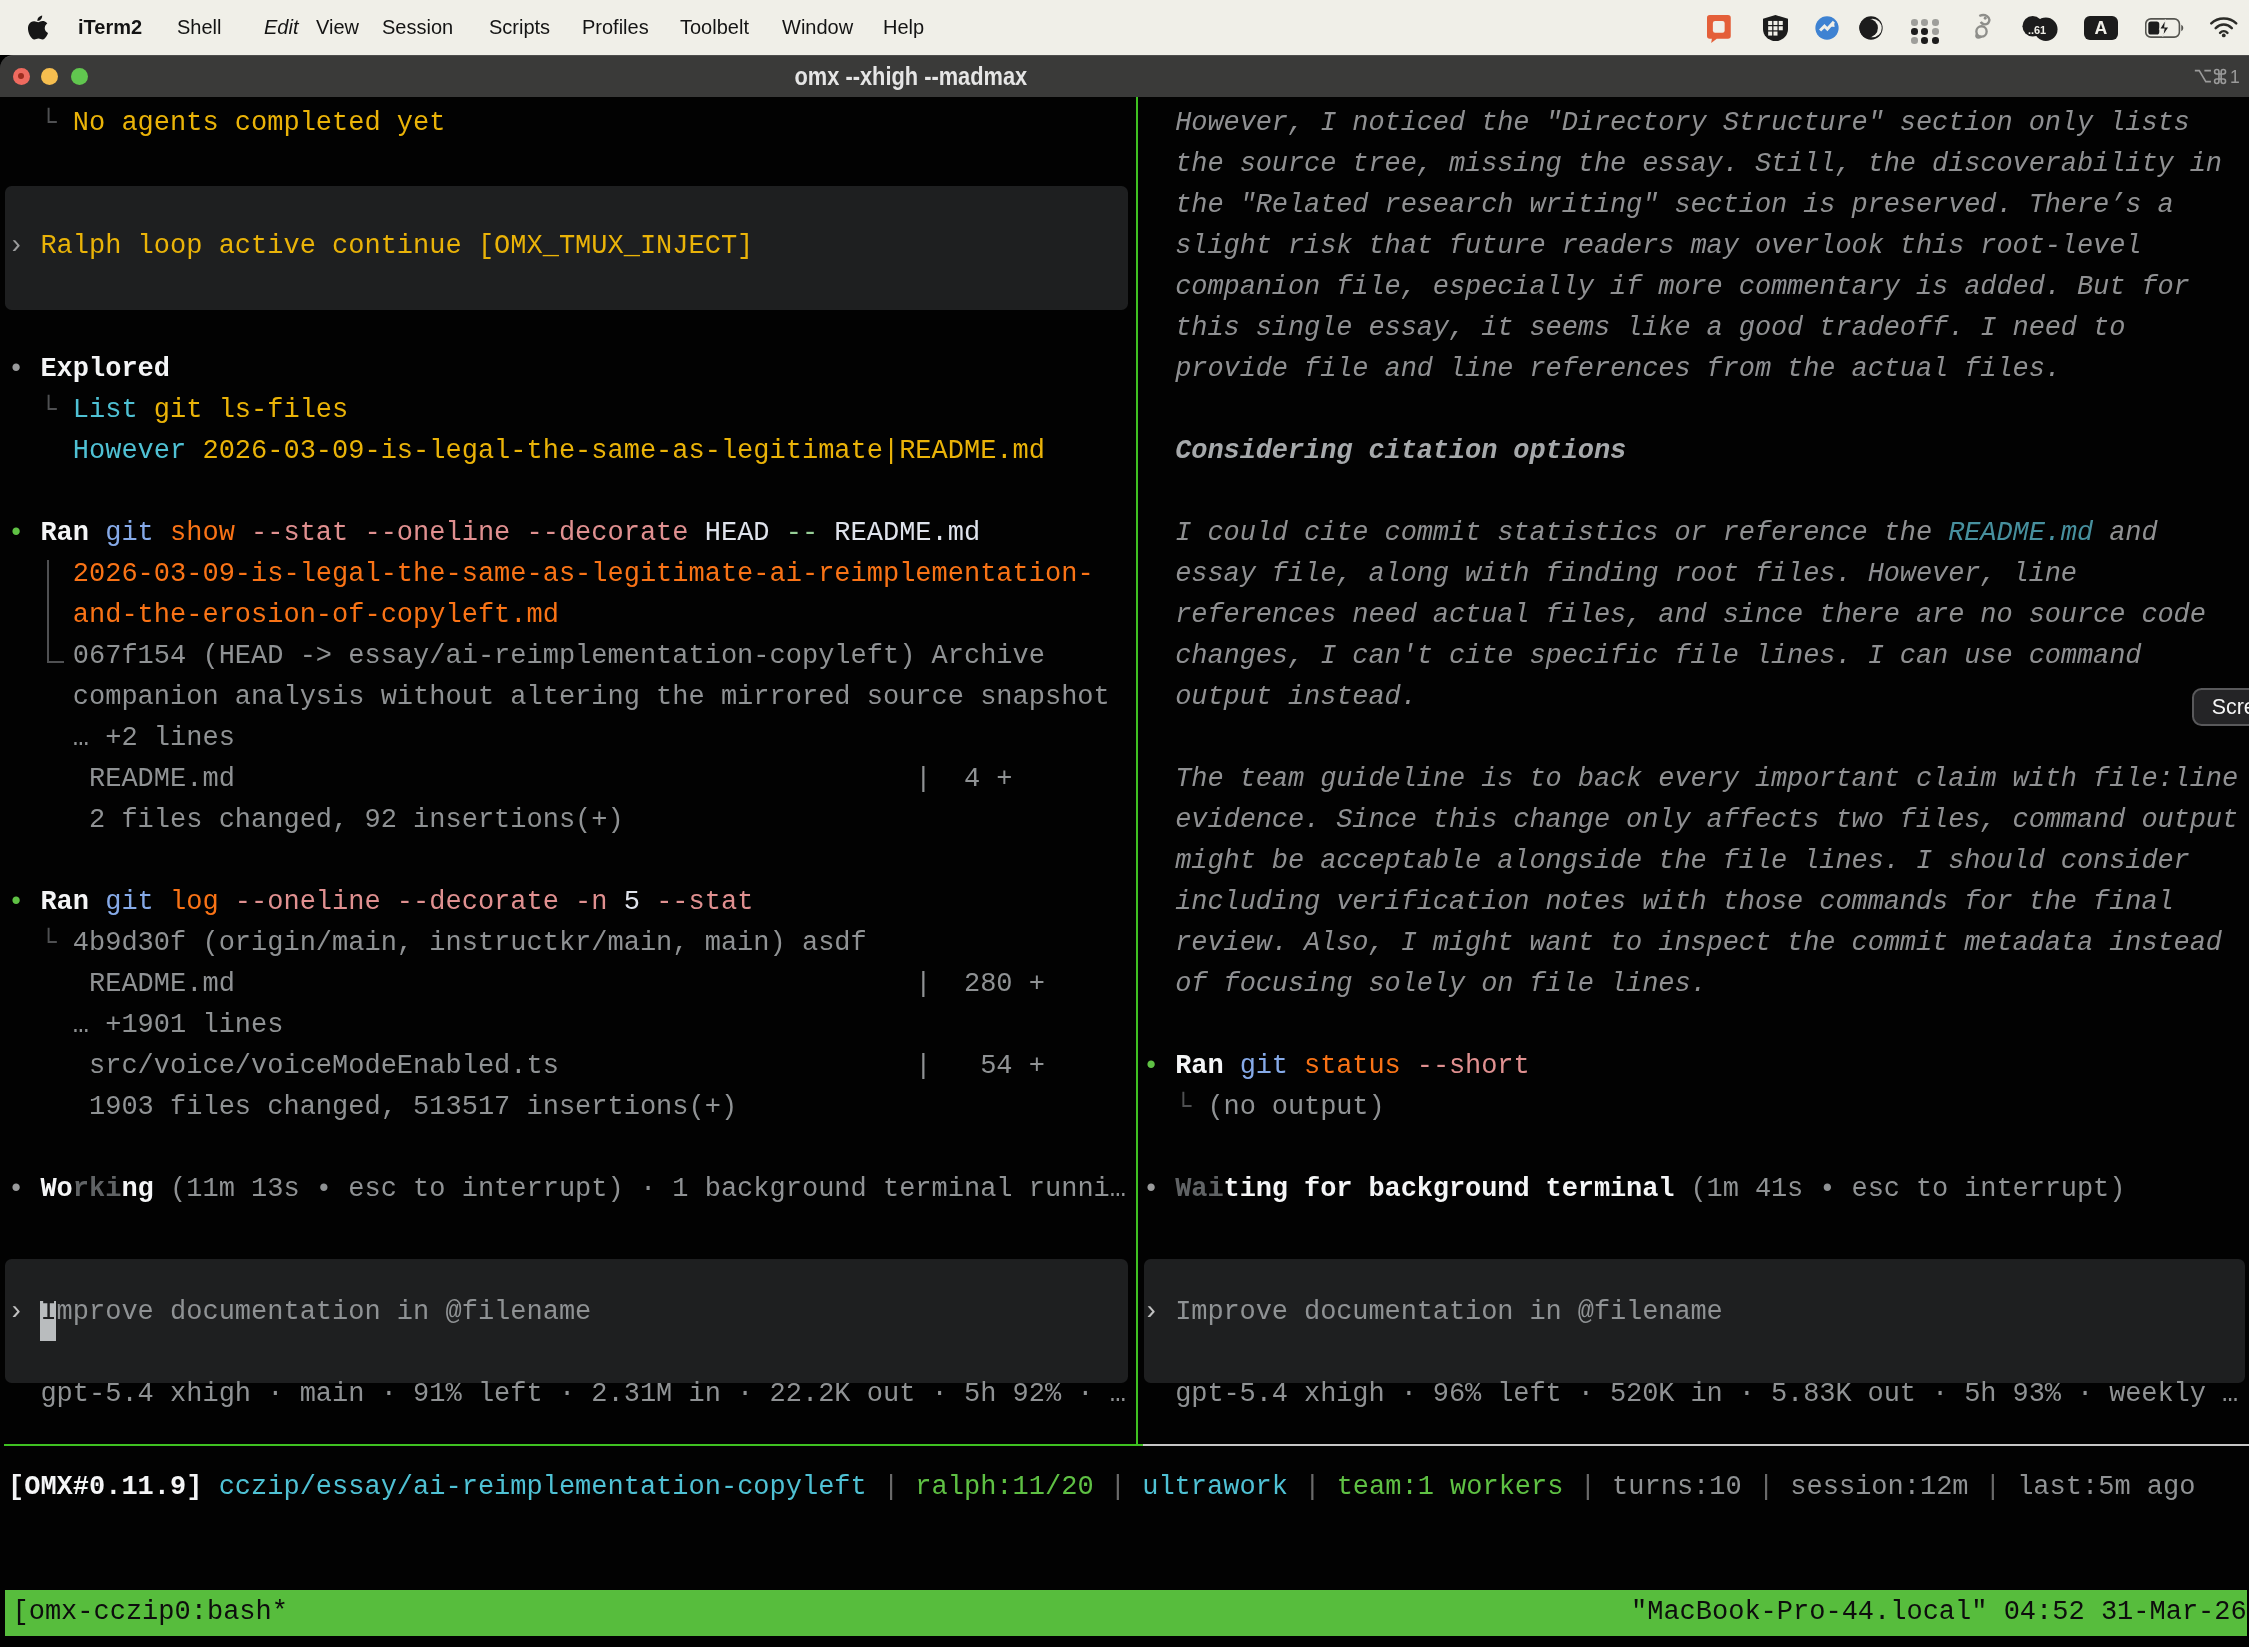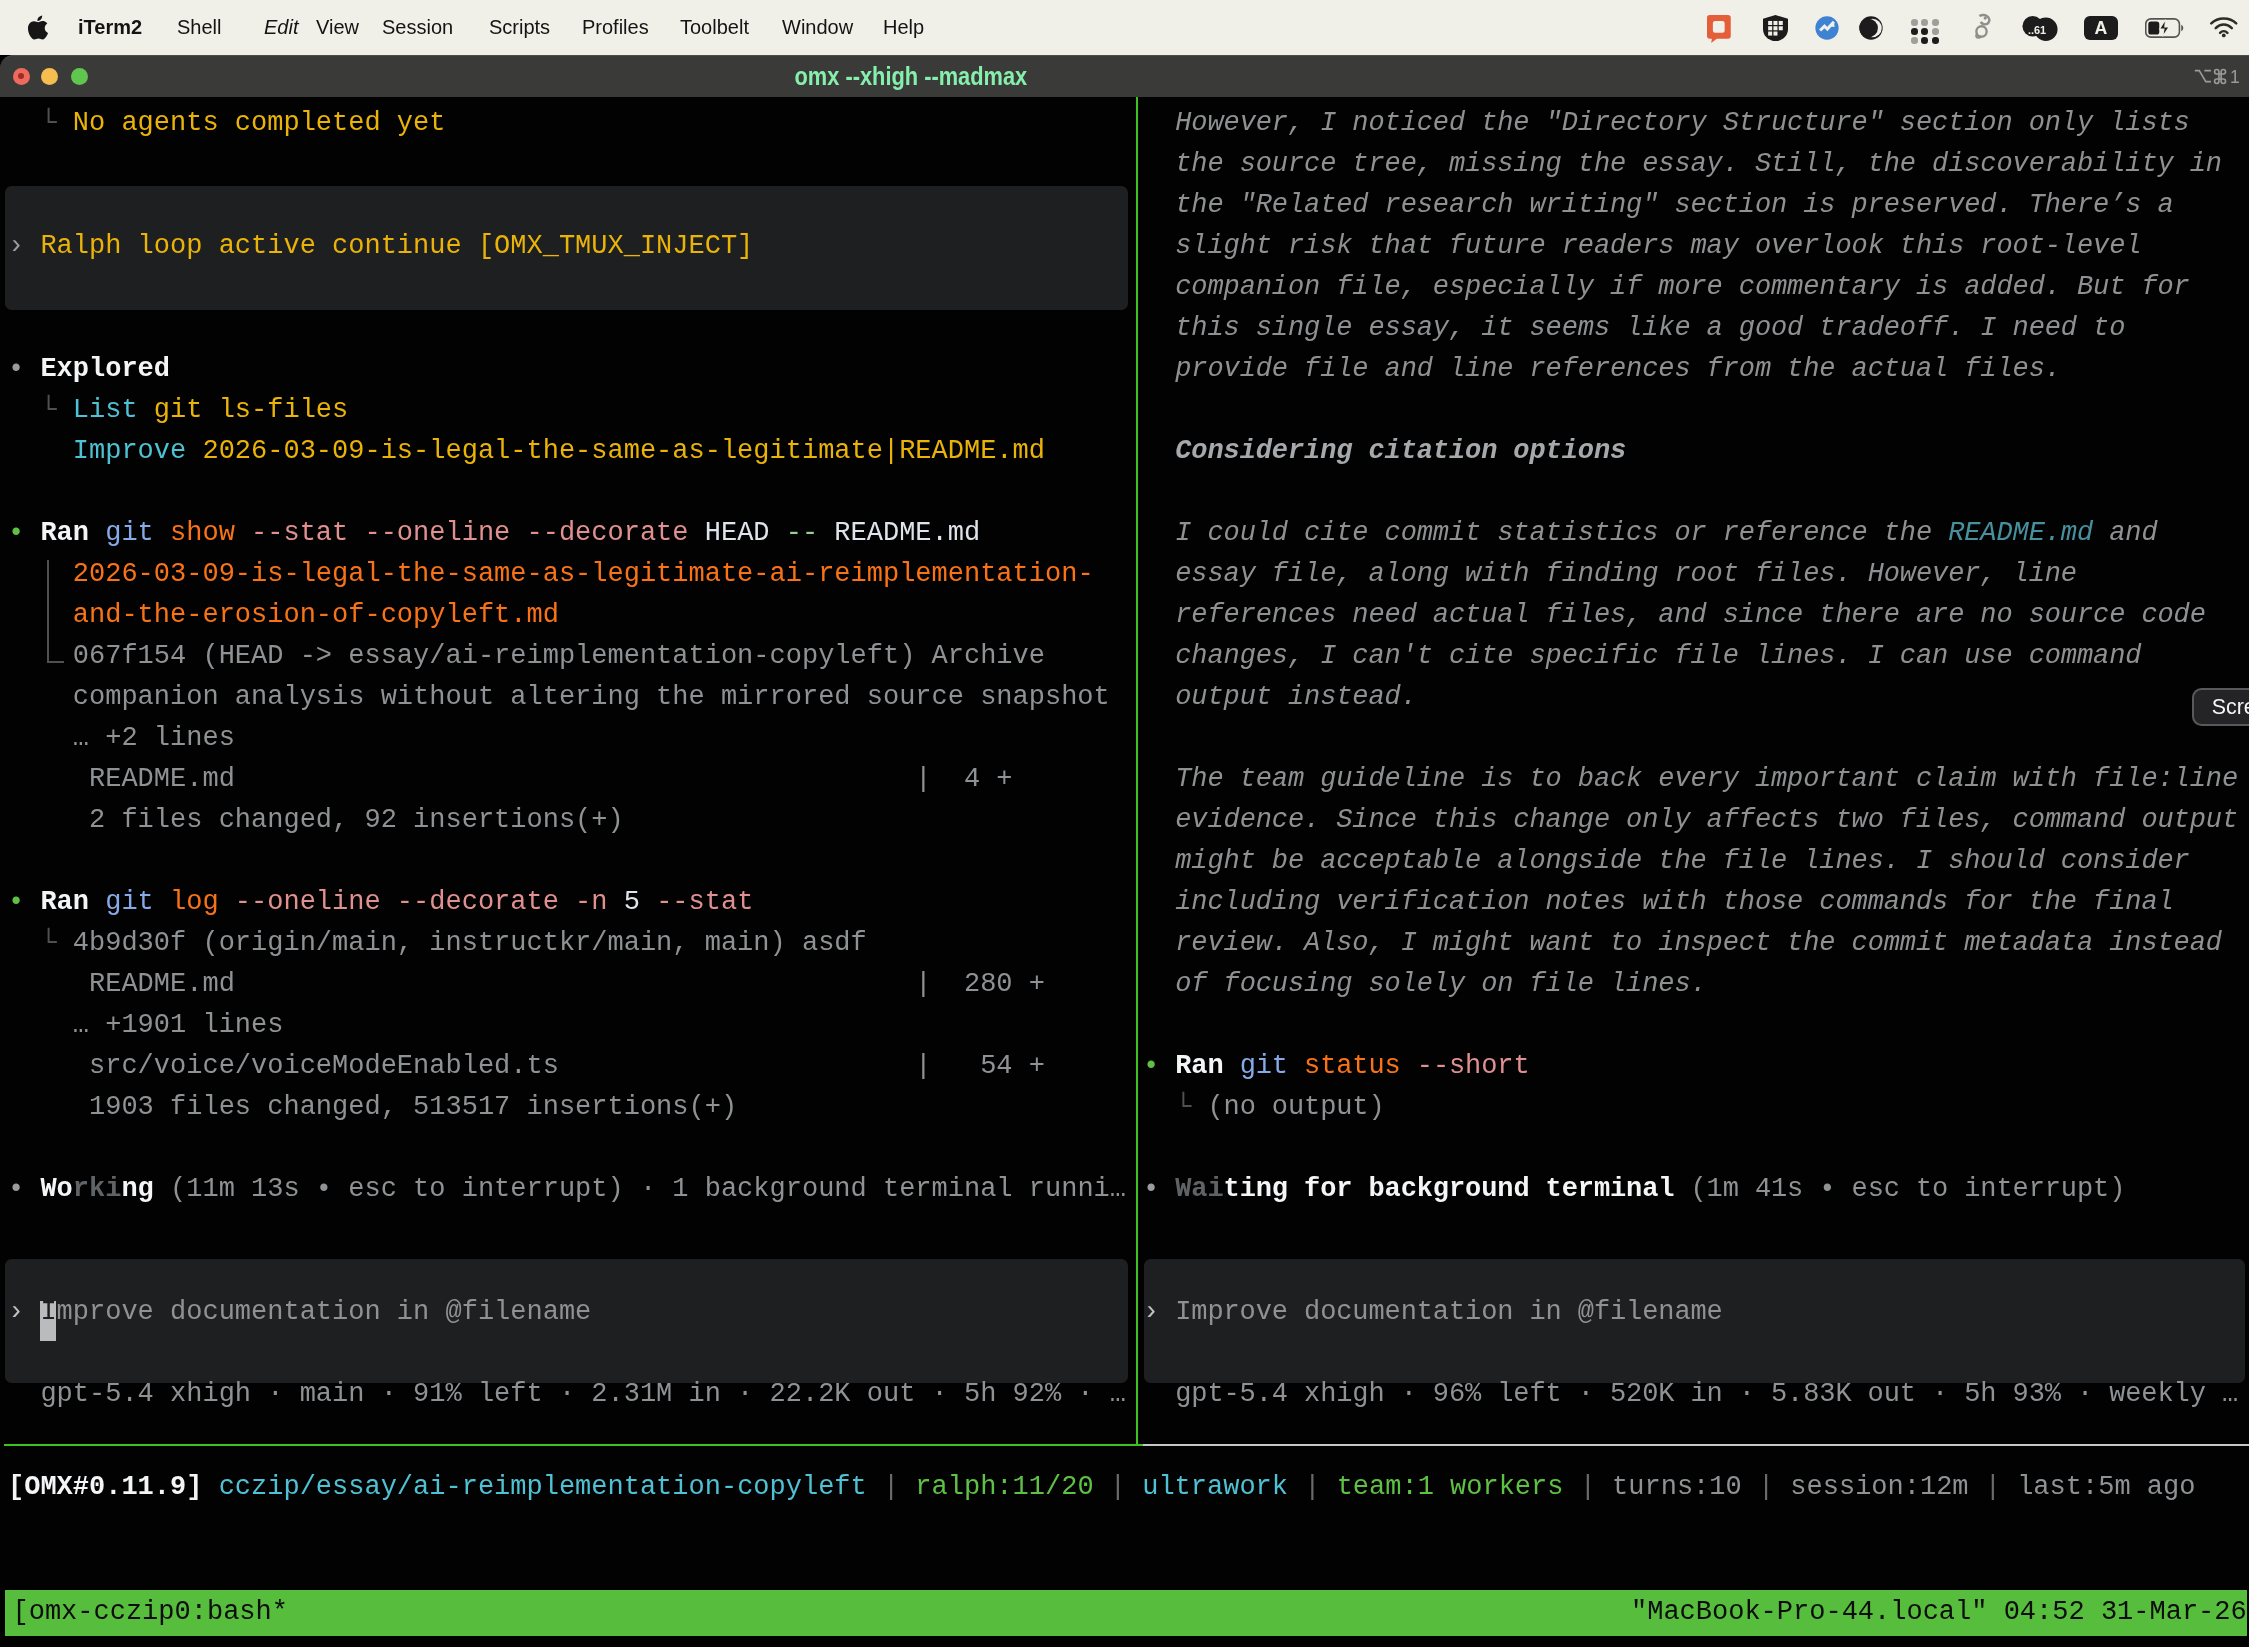--- a/index.html
+++ b/index.html
@@ -5,21 +5,21 @@
   * { margin:0; padding:0; box-sizing:border-box; }
   html,body { width:2250px; height:1648px; background:#000; overflow:hidden; }
   body { position:relative; font-family:"Liberation Sans", sans-serif; }
   .abs { position:absolute; }
   
   #menubar { position:absolute; left:0; top:0; width:2250px; height:55px; background:#f0efe8; }
   .mitem { position:absolute; top:0; height:39px; line-height:55px; font-size:20px; color:#141414; white-space:nowrap; }
   
   #titlebar { position:absolute; left:0; top:55px; width:2250px; height:43px; background:#3a3a39; border-radius:13.3px 0 0 0; border-top:1.5px solid #4d4d4c; }
   .tl { position:absolute; top:68px; width:17px; height:17px; border-radius:50%; }
-  #wtitle { position:absolute; left:0; top:55px; width:1821px; height:43px; line-height:43px; text-align:center; font-size:26.6px; font-weight:bold; color:#86efac; }
+  #wtitle { position:absolute; left:0; top:55px; width:1821px; height:43px; line-height:43px; text-align:center; font-size:26.6px; font-weight:bold; color:#e5e5e5; }
   #wtitle span { display:inline-block; transform:scaleX(0.82); }
   
   #term { position:absolute; left:0; top:97px; width:2250px; height:1550px; background:#020202; }
   .box { position:absolute; background:#1e1f20; border-radius:6.6px; }
   pre.t {
     position:absolute; font-family:"Liberation Mono", monospace;
     font-size:27px; line-height:41px; letter-spacing:0px; white-space:pre;
     color:#8f9294; margin:0;
   }
   .wB { color:#f4f5f6; font-weight:bold; }
@@ -148,21 +148,21 @@
 
 <div class="abs" style="left:40px; top:1301px; width:16px; height:40px; background:#b9bcbe;"></div>
 <pre class="t" id="lpane" style="left:8px; top:103px;">  <span class="dim">└</span> <span class="body">No agents completed yet</span>
 
 
 <span class="gbul">›</span> <span class="body">Ralph loop active continue [OMX_TMUX_INJECT]</span>
 
 
 <span class="gbul">•</span> <span class="wB">Explored</span>
   <span class="dim">└</span> <span class="cyan">List</span><span class="body"> git ls-files</span>
-    <span class="cyan">Improve</span><span class="body"> 2026-03-09-is-legal-the-same-as-legitimate|README.md</span>
+    <span class="cyan">However</span><span class="body"> 2026-03-09-is-legal-the-same-as-legitimate|README.md</span>
 
 <span class="grn">•</span> <span class="wB">Ran</span> <span class="blue">git</span> <span class="lav">show</span> <span class="pnk">--stat --oneline --decorate</span> <span class="wht">HEAD</span> <span class="grn2">--</span> <span class="wht">README.md</span>
     <span class="lav">2026-03-09-is-legal-the-same-as-legitimate-ai-reimplementation-</span>
     <span class="lav">and-the-erosion-of-copyleft.md</span>
     067f154 (HEAD -&gt; essay/ai-reimplementation-copyleft) Archive
     companion analysis without altering the mirrored source snapshot
     … +2 lines
      README.md                                          |  4 +
      2 files changed, 92 insertions(+)
 

